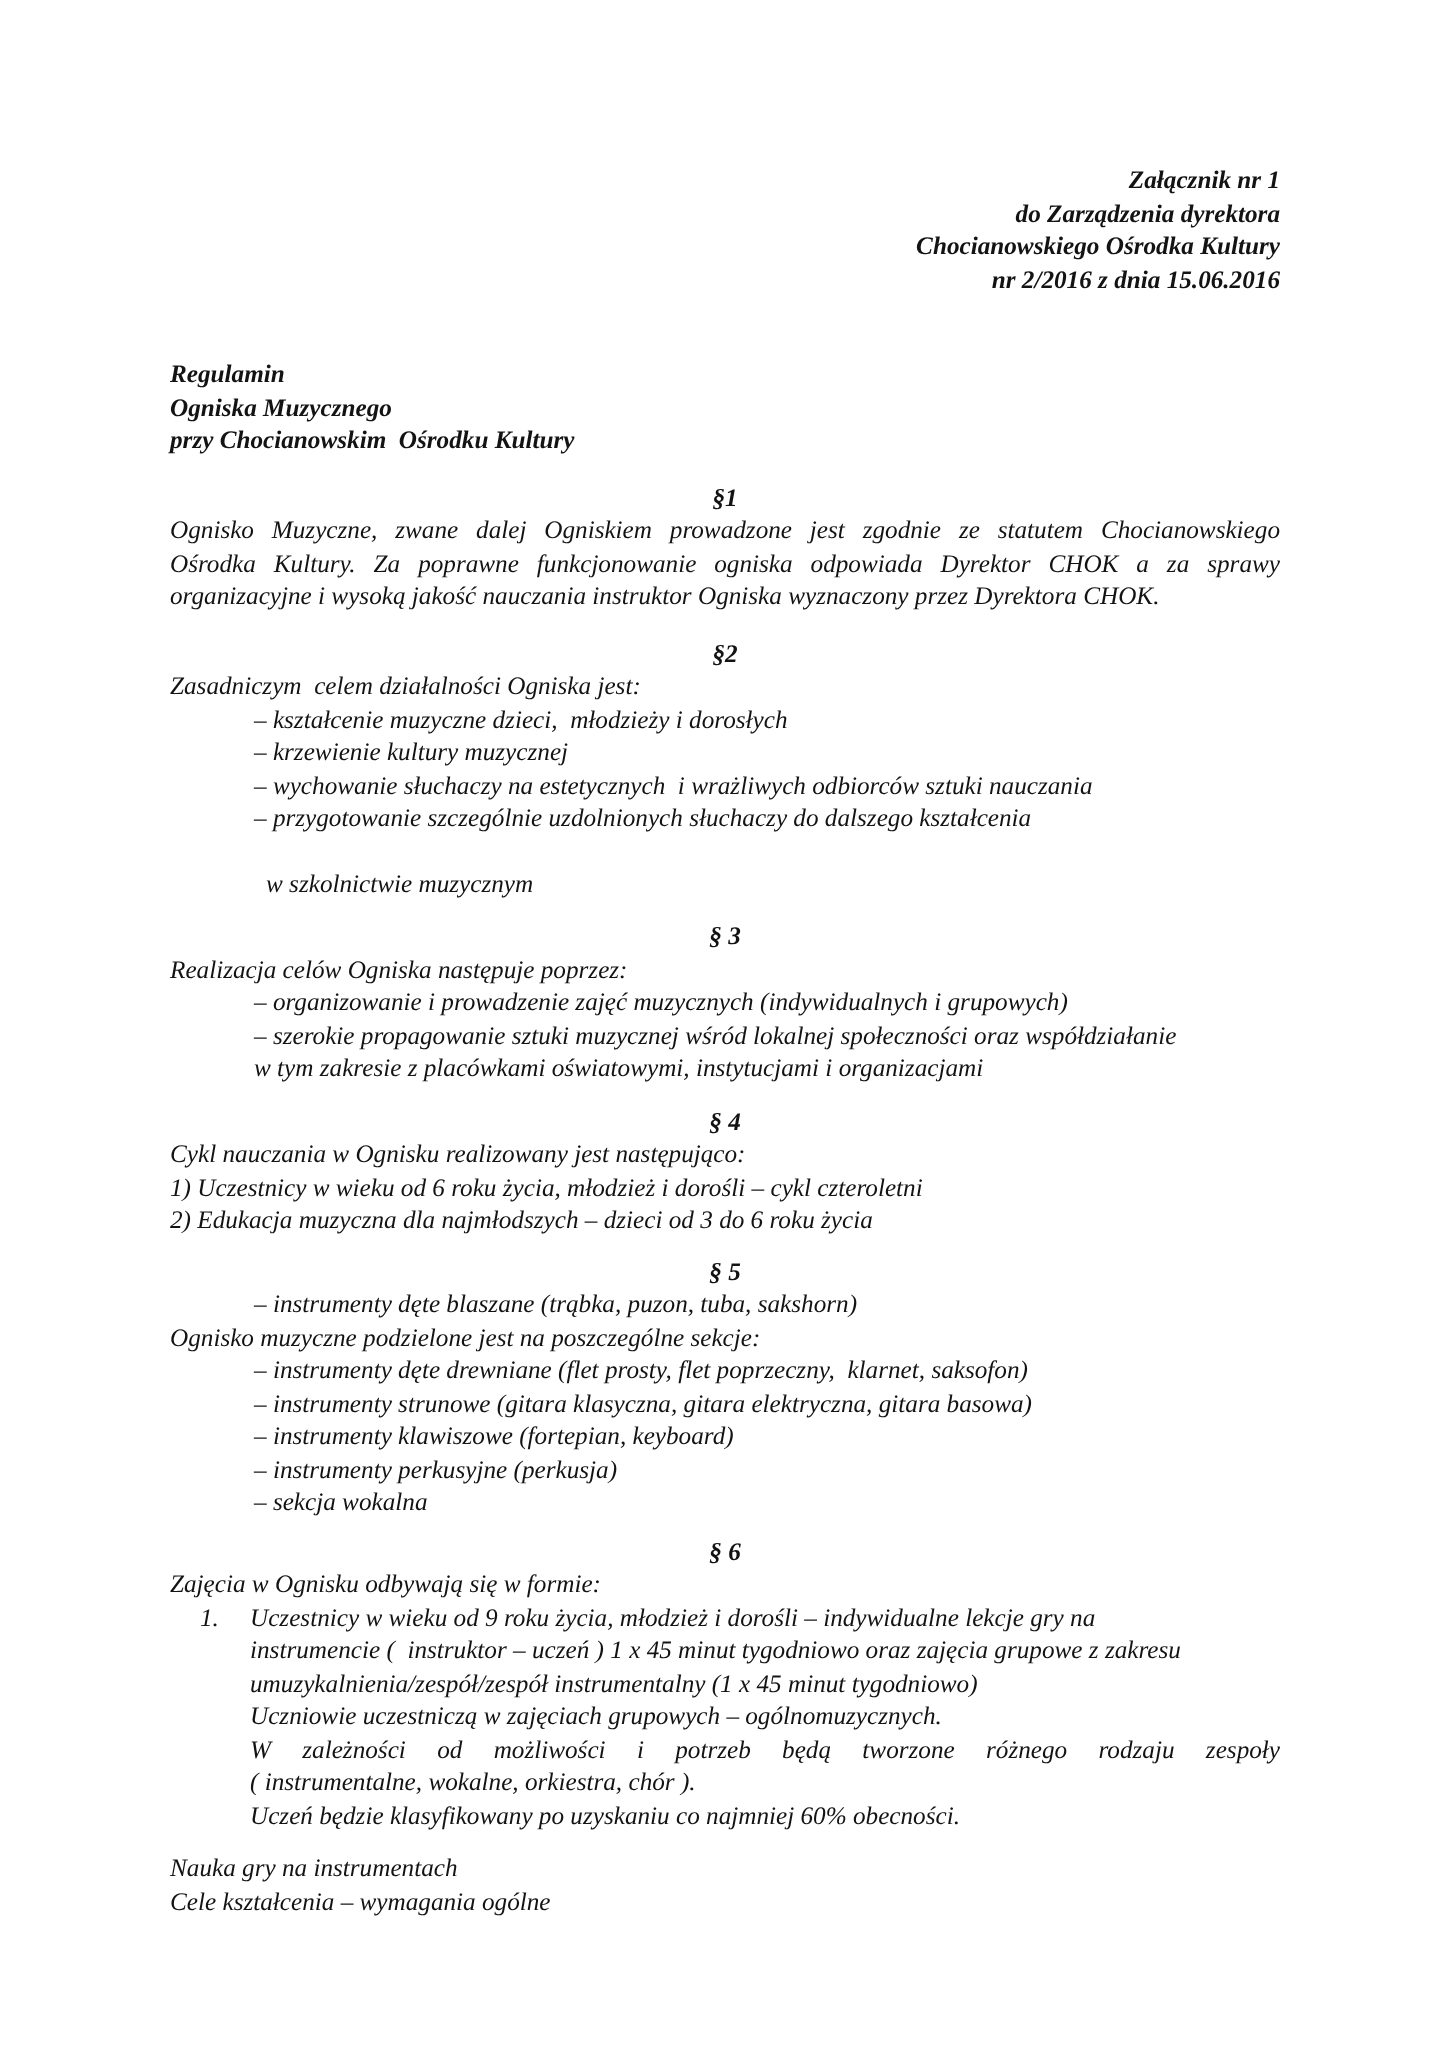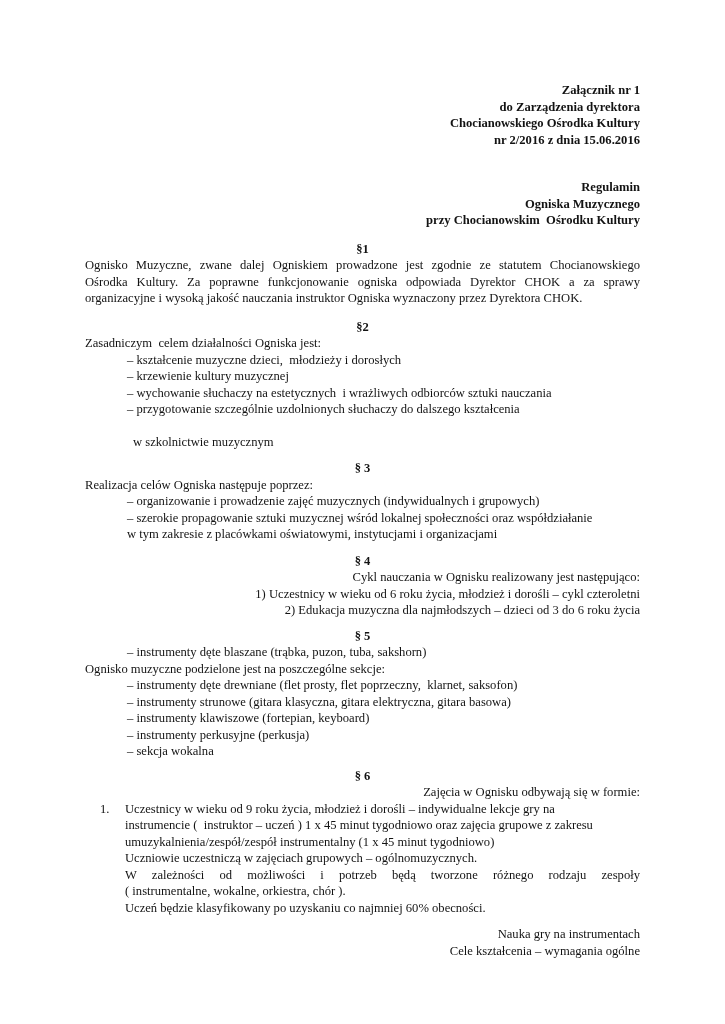--- a/index.html
+++ b/index.html
@@ -8,25 +8,26 @@
     width: 725px;
     height: 1024px;
     box-sizing: border-box;
     background: #ffffff;
     color: #131313;
     font-family: "Liberation Serif", serif;
     font-size: 12.6px;
     line-height: 16.5px;
     padding: 82px 85px 0 85px;
     overflow: hidden;
+    font-style: italic;
   }
   .line { white-space: pre-wrap; }
   .bold { font-weight: bold; }
   .right { text-align: right; }
-  .center { text-align: right; }
+  .center { text-align: left; }
   .fj { text-align: justify; text-align-last: justify; white-space: normal; }
   .sec-head { margin-top: 12px; text-align: center; font-weight: bold; }
   .indent { padding-left: 42px; }
   .indent2 { padding-left: 48px; margin-top: 16px; }
   .num-item { position: relative; padding-left: 40px; }
   .num { position: absolute; left: 15px; top: 0; }
   .title-block { margin-top: 31px; }
   .footer-block { margin-top: 10px; }
 </style>
 </head>

